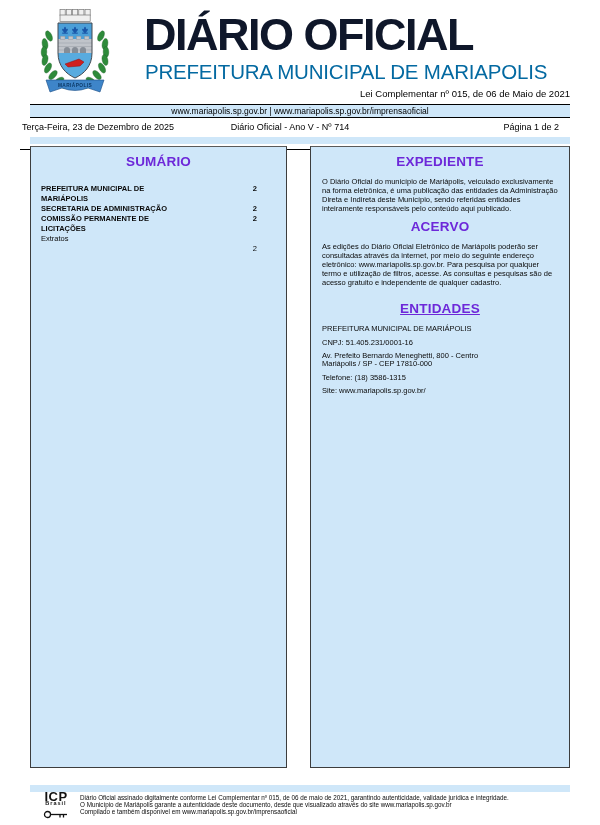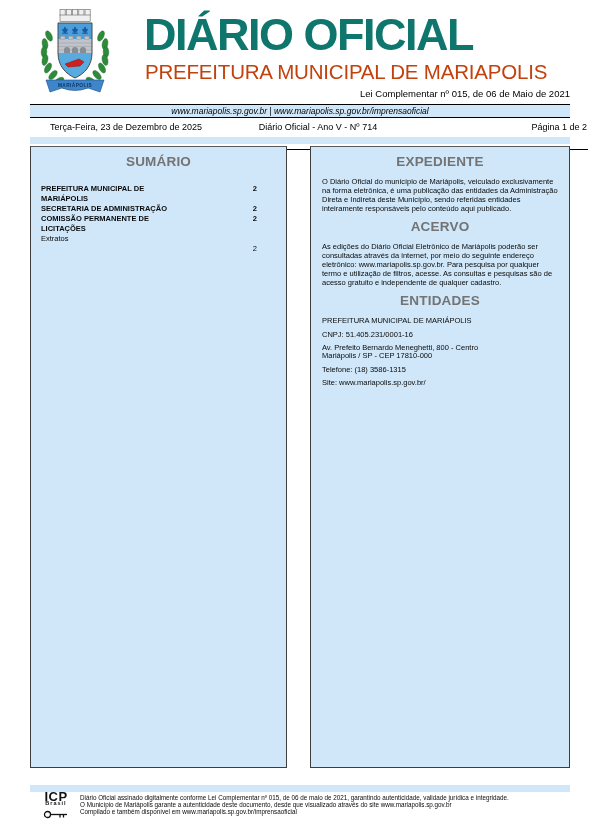--- a/index.html
+++ b/index.html
@@ -2,55 +2,55 @@
 <html><head>
 <meta charset="utf-8">
 <style>
   html,body { margin:0; padding:0; }
   body { font-family:"Liberation Sans", sans-serif; background:#fff; }
   .page { position:relative; width:600px; height:825px; background:#fff; color:#000; overflow:hidden; }
 
   
   .crest { position:absolute; left:33px; top:6px; }
   .masthead { position:absolute; left:144px; top:12px; width:430px; }
-  .mast-title { margin:0; font-size:45px; font-weight:bold; letter-spacing:-1.5px; line-height:1.02; color:#0f766e; white-space:nowrap; }
-  .mast-subtitle { margin:2px 0 0 1px; font-size:20.5px; color:#c2410c; letter-spacing:-0.2px; white-space:nowrap; }
+  .mast-title { margin:0; font-size:45px; font-weight:bold; letter-spacing:-1.5px; line-height:1.02; color:#0f172a; white-space:nowrap; }
+  .mast-subtitle { margin:2px 0 0 1px; font-size:20.5px; color:#0369a1; letter-spacing:-0.2px; white-space:nowrap; }
   .law-line { position:absolute; right:30px; top:88px; font-size:9.5px; color:#000; }
 
   
   .url-bar { position:absolute; left:30px; top:104px; width:540px; height:14px; box-sizing:border-box;
              background:#cfe7f9; border-top:1.2px solid #000; border-bottom:1.2px solid #000;
-             text-align:center; font-size:8.5px; line-height:12.5px;font-style:italic; }
-  .date-bar { position:absolute; left:48px; top:118px; width:540px; height:32px; box-sizing:border-box;
+             text-align:center; font-size:8.5px; line-height:12.5px; }
+  .date-bar { position:absolute; left:20px; top:118px; width:540px; height:32px; box-sizing:border-box;
               border-bottom:1.6px solid #000; font-size:9px; }
   .date-left { position:absolute; left:2px; top:4px; }
   .date-center { position:absolute; left:0; right:0; top:4px; text-align:center; }
   .date-right { position:absolute; right:1px; top:4px; }
 
   .strip { position:absolute; left:30px; width:540px; height:7px; background:#cfe7f9; }
   .strip-top { top:137px; }
   .strip-bottom { top:785px; }
 
   
   .box { position:absolute; top:146px; height:622px; box-sizing:border-box;
          background:#cfe7f9; border:1.6px solid #3d3d3d; border-top-color:#5a5a5a; }
   .box-left { left:30px; width:257px; }
   .box-right { left:310px; width:260px; }
-  .box h2 { margin:7px 0 0; font-size:13.5px; font-weight:bold; text-align:center; letter-spacing:.2px; color:#737373; }
+  .box h2 { margin:7px 0 0; font-size:13.5px; font-weight:bold; text-align:center; letter-spacing:.2px; color:#6d28d9; }
 
   .summary-list { margin-top:15px; padding-left:10px; padding-right:29px; }
   .summary-row { display:flex; align-items:flex-start; font-size:7.5px; line-height:10px; font-weight:bold; color:#0a0a0a; }
   .summary-row .lbl { width:150px; }
   .summary-row .pg { margin-left:auto; }
   .summary-row.plain { font-weight:normal;flex-direction:column; }
 
   .rbox-inner { padding:0 11px; }
   .rbox-inner p { margin:8px 0 0; font-size:7.5px; line-height:9px; color:#0a0a0a; }
   h2.h-acervo { margin-top:6px; }
-  h2.h-entidades { margin-top:6px; }
+  h2.h-entidades { margin-top:14px;text-decoration:underline; }
   .entity-list { margin-top:9px; }
   .entity { font-size:7.5px; line-height:8px; margin:0 0 5.5px; white-space:pre-line; color:#0a0a0a; }
 
   
   .icp-badge { position:absolute; left:38px; top:792px; width:36px; text-align:center; color:#111; }
   .icp-top { font-size:13px; font-weight:bold; letter-spacing:.5px; line-height:9px; }
   .icp-bottom { font-size:5.5px; font-weight:bold; letter-spacing:1px; line-height:5px; }
   .icp-key { margin-top:1px; }
   .footer-text { position:absolute; left:80px; top:795px; width:495px; font-size:6.3px; line-height:6.8px; color:#0a0a0a; }
 </style>

